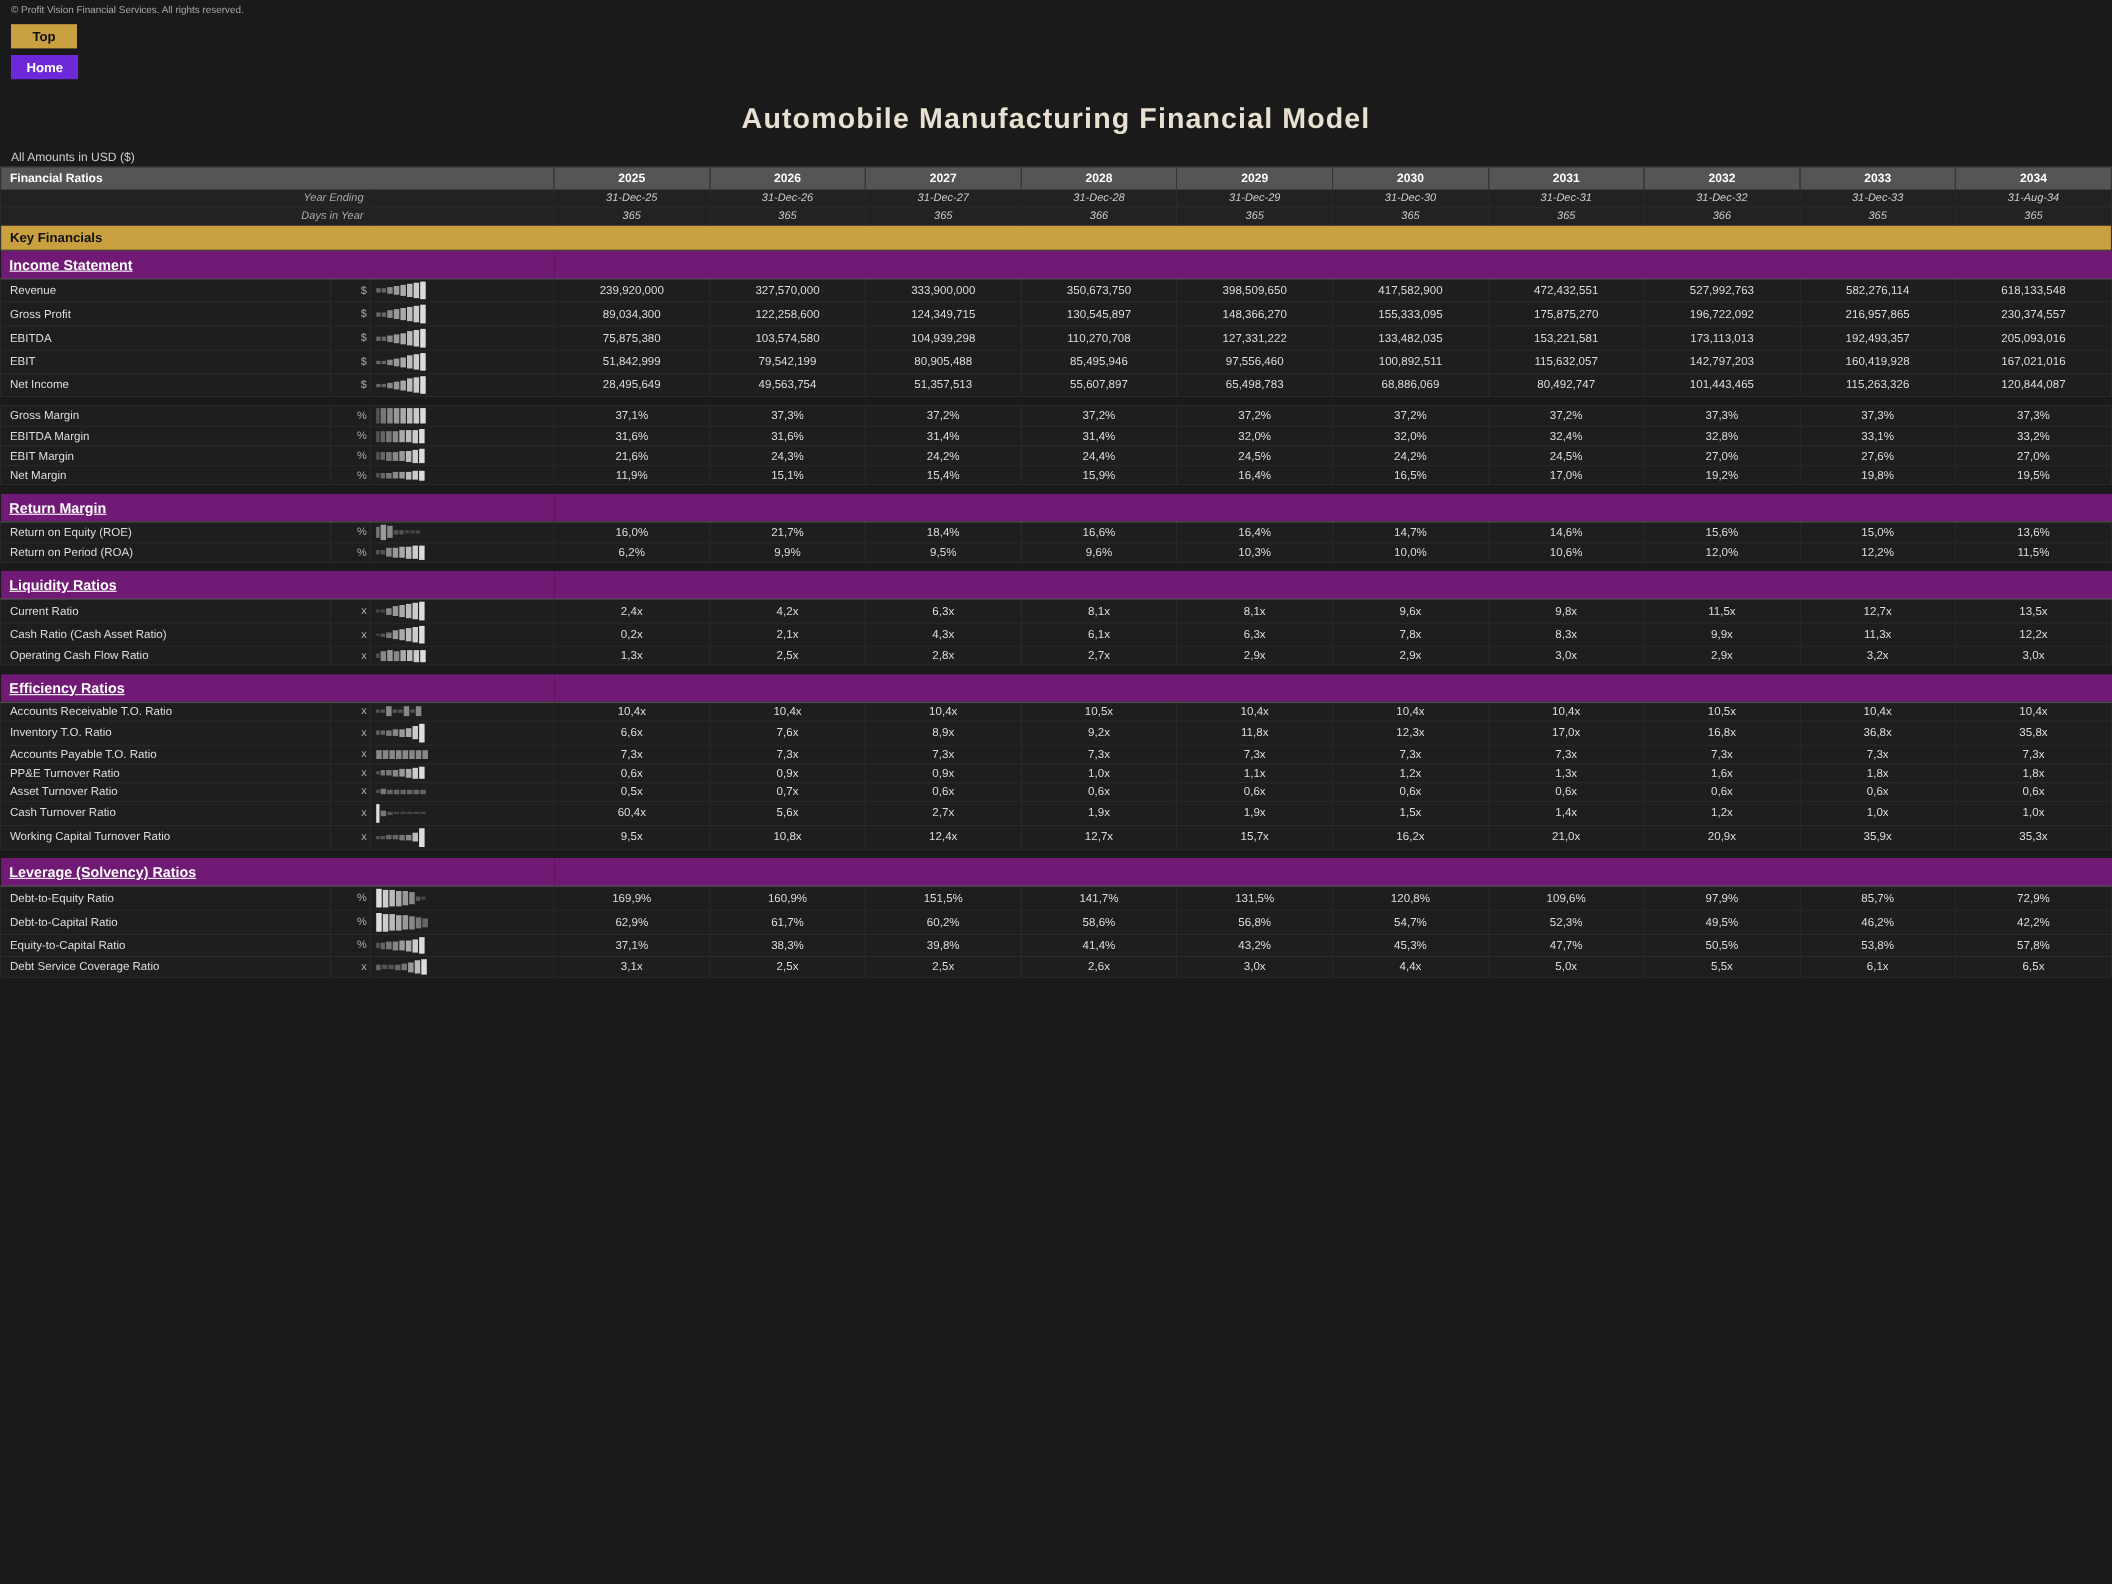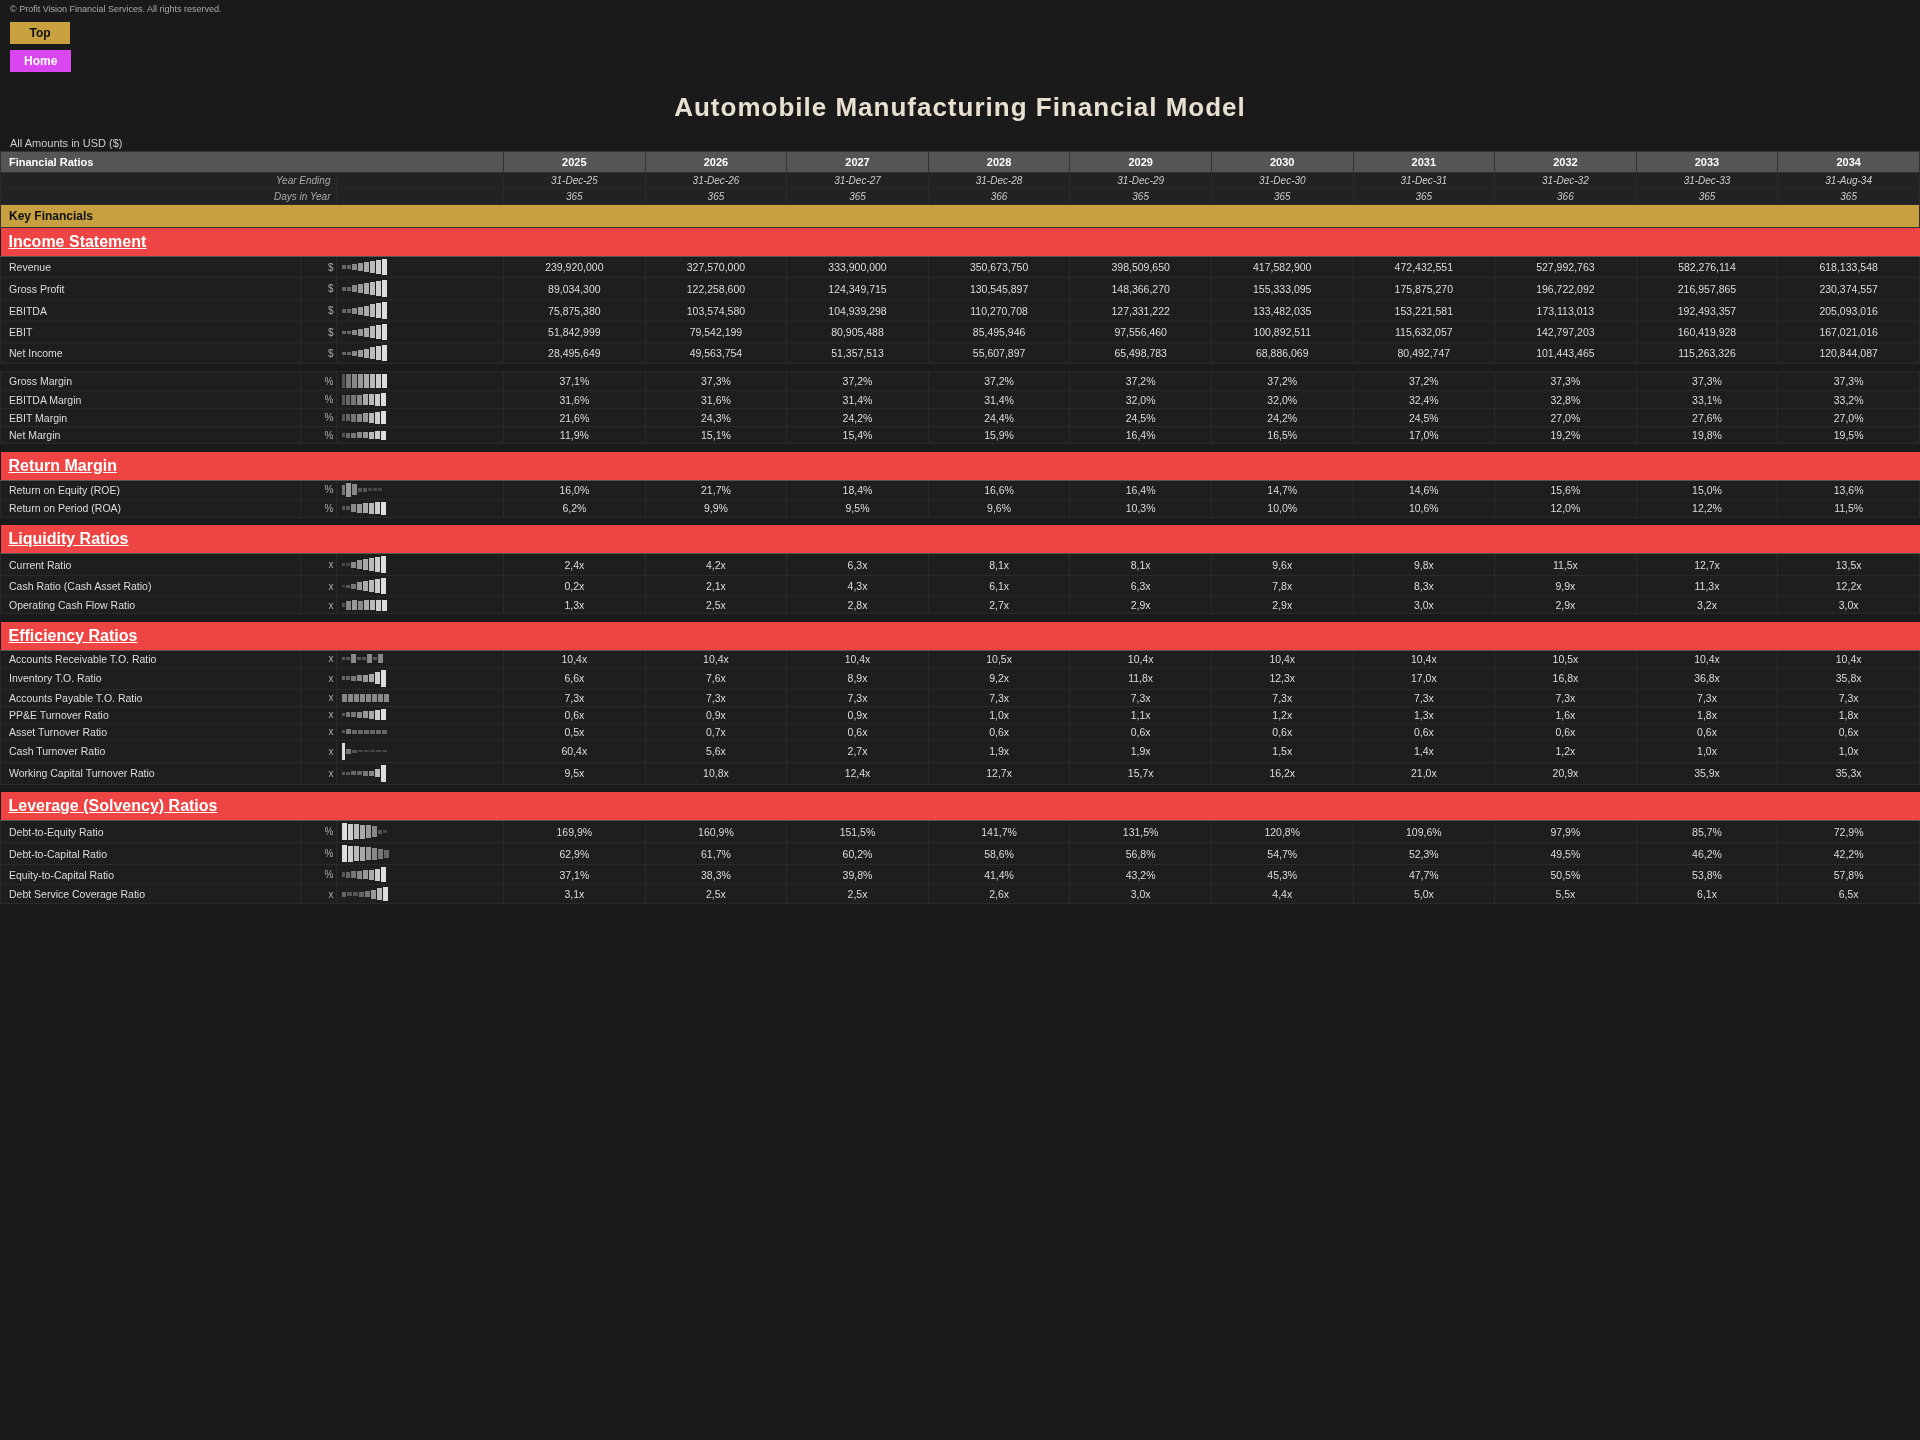--- a/index.html
+++ b/index.html
@@ -30,21 +30,21 @@
       border: none;
       padding: 4px 14px;
       cursor: pointer;
       font-size: 12px;
       min-width: 60px;
       text-align: center;
       display: block;
       margin-bottom: 2px;
     }
     .btn-home {
-      background: #d946ef;
+      background: #6d28d9;
       color: #fff;
       font-weight: bold;
       border: none;
       padding: 4px 14px;
       cursor: pointer;
       font-size: 12px;
       min-width: 60px;
       text-align: center;
       display: block;
     }
@@ -78,26 +78,26 @@
     }
     .section-header td {
       background: #c8a040;
       color: #111;
       font-weight: bold;
       padding: 4px 8px;
       font-size: 12px;
       border: 1px solid #333;
     }
     .subsection-header td {
-      background: #ef4444;
+      background: #701a75;
       color: #fff;
       font-weight: bold;
       text-decoration: underline;
       padding: 5px 8px;
-      font-size: 16px;
+      font-size: 13px;
       border-bottom: 1px solid #555;
     }
     .data-row td {
       background: #1e1e1e;
       color: #ddd;
       padding: 2px 3px;
       text-align: center;
       font-size: 10.5px;
       border: 1px solid #2a2a2a;
     }

